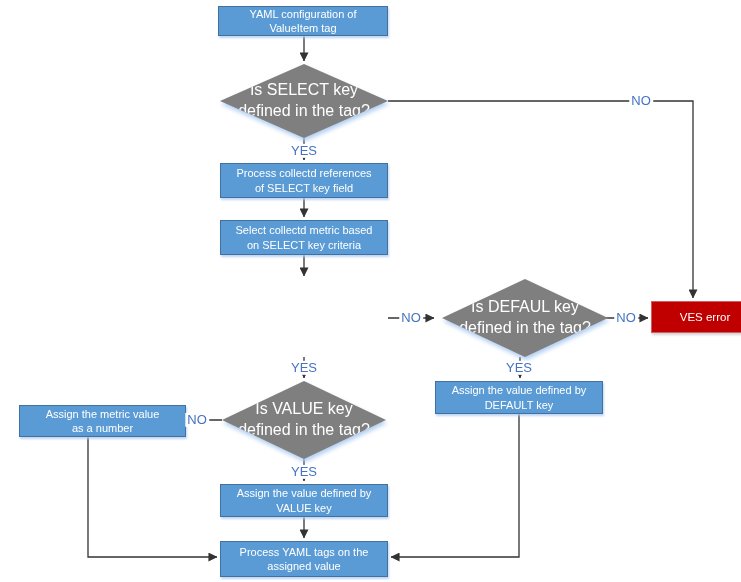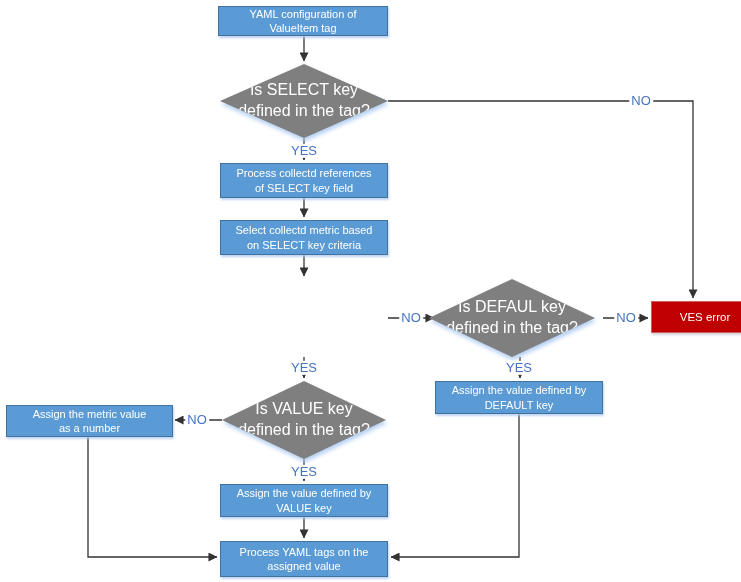--- a/index.html
+++ b/index.html
@@ -91,36 +91,36 @@
 defined in the tag?</div>
   </div>
 
   <div class="node process" style="left:220px;top:163px;width:168px;height:35px">Process collectd references
 of SELECT key field</div>
 
   <div class="node process" style="left:220px;top:220px;width:168px;height:35px">Select collectd metric based
 on SELECT key criteria</div>
 
 
-  <div class="diamond-wrap" style="left:429px;top:279px;width:166px;height:78px">
+  <div class="diamond-wrap" style="left:442px;top:279px;width:166px;height:78px">
     <div class="diamond">Is DEFAUL key
 defined in the tag?</div>
   </div>
 
   <div class="node error" style="left:651px;top:301px;width:108px;height:32px">VES error</div>
 
   <div class="node process" style="left:435px;top:381px;width:168px;height:33px">Assign the value defined by
 DEFAULT key</div>
 
   <div class="diamond-wrap" style="left:222px;top:381px;width:164px;height:78px">
     <div class="diamond">Is VALUE key
 defined in the tag?</div>
   </div>
 
-  <div class="node process" style="left:6px;top:405px;width:167px;height:32px">Assign the metric value
+  <div class="node process" style="left:19px;top:405px;width:167px;height:32px">Assign the metric value
 as a number</div>
 
   <div class="node process" style="left:220px;top:484px;width:168px;height:33px">Assign the value defined by
 VALUE key</div>
 
   <div class="node process" style="left:220px;top:541px;width:168px;height:36px">Process YAML tags on the
 assigned value</div>
 
   <span class="edge-label" style="left:304px;top:151px">YES</span>
   <span class="edge-label" style="left:641px;top:101px">NO</span>

